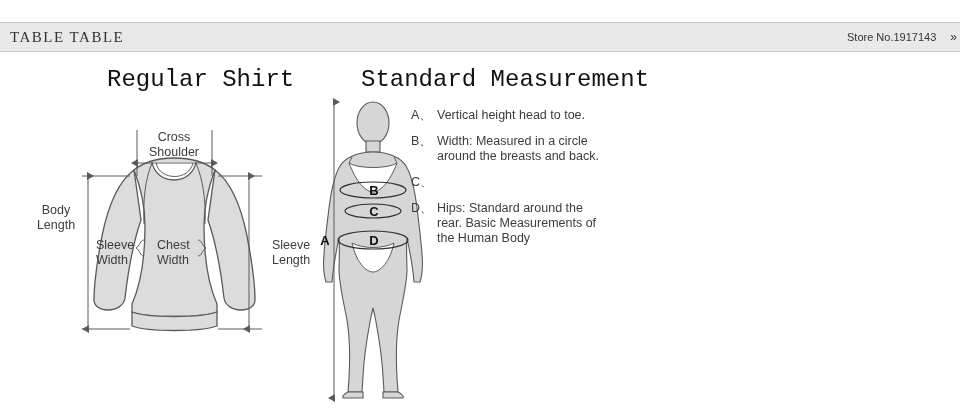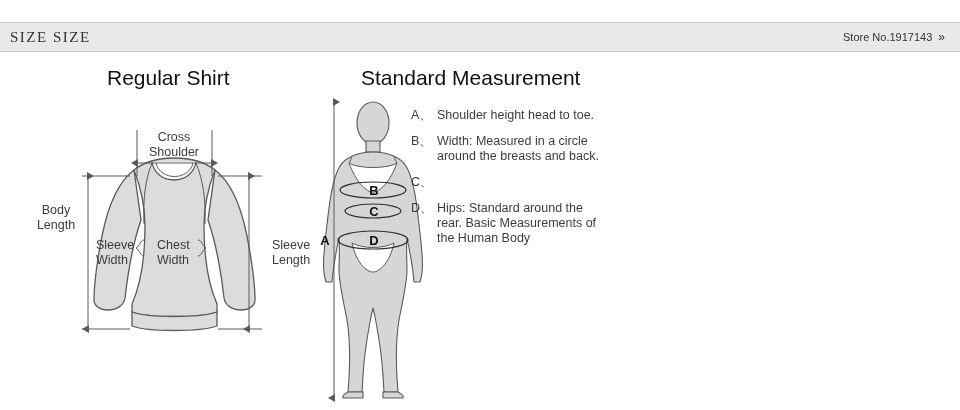--- a/index.html
+++ b/index.html
@@ -33,40 +33,41 @@
     font-family: "Liberation Serif", serif;
     font-size: 15px;
     letter-spacing: 1.5px;
     color: #333333;
     padding-left: 10px;
     font-weight: 400;
   }
   .header-right {
     display: flex;
     align-items: center;
-    padding-right: 16px;
-    gap: 6px;
+    padding-right: 4px;
+    gap: 14px;
   }
   .store-no {
     font-size: 11px;
     color: #333333;
   }
   .chev {
     font-size: 12px;
     color: #333333;
     letter-spacing: -1px;
   }
 
   
   .diagram-title {
     position: absolute;
-    font-size: 21px;
+    font-size: 24px;
     color: #111111;
     font-weight: 400;
     white-space: nowrap;
+    font-family: Liberation Mono, monospace;
   }
   #title-left  { left: 107px; top: 66px; }
   #title-right { left: 338px; top: 66px; margin-left: 23px; }
 
   
   .panel {
     position: absolute;
     top: 0;
     left: 0;
   }
@@ -104,21 +105,21 @@
     color: #3c3c3c;
   }
   .desc-text {
     flex: 1 1 auto;
   }
 </style>
 </head>
 <body>
 
 <div class="header">
-  <div class="header-title">SIZE SIZE</div>
+  <div class="header-title">TABLE TABLE</div>
   <div class="header-right">
     <span class="store-no">Store No.1917143</span>
     <span class="chev">»</span>
   </div>
 </div>
 
 <div class="diagram-title" id="title-left">Regular Shirt</div>
 <div class="diagram-title" id="title-right">Standard Measurement</div>
 
 <svg class="panel" width="960" height="410">
@@ -255,21 +256,21 @@
     <text class="lbl-b" x="325" y="245" text-anchor="middle">A</text>
     <text class="lbl-b" x="374" y="195" text-anchor="middle">B</text>
     <text class="lbl-b" x="374" y="216" text-anchor="middle">C</text>
     <text class="lbl-b" x="374" y="245" text-anchor="middle">D</text>
   </g>
 </svg>
 
 <div class="desc">
   <div class="desc-item">
     <span class="desc-key">A、</span>
-    <span class="desc-text">Shoulder height head to toe.</span>
+    <span class="desc-text">Vertical height head to toe.</span>
   </div>
   <div class="desc-item">
     <span class="desc-key">B、</span>
     <span class="desc-text">Width: Measured in a circle around the breasts and back.</span>
   </div>
   <div class="desc-item">
     <span class="desc-key">C、</span>
   </div>
   <div class="desc-item">
     <span class="desc-key">D、</span>

